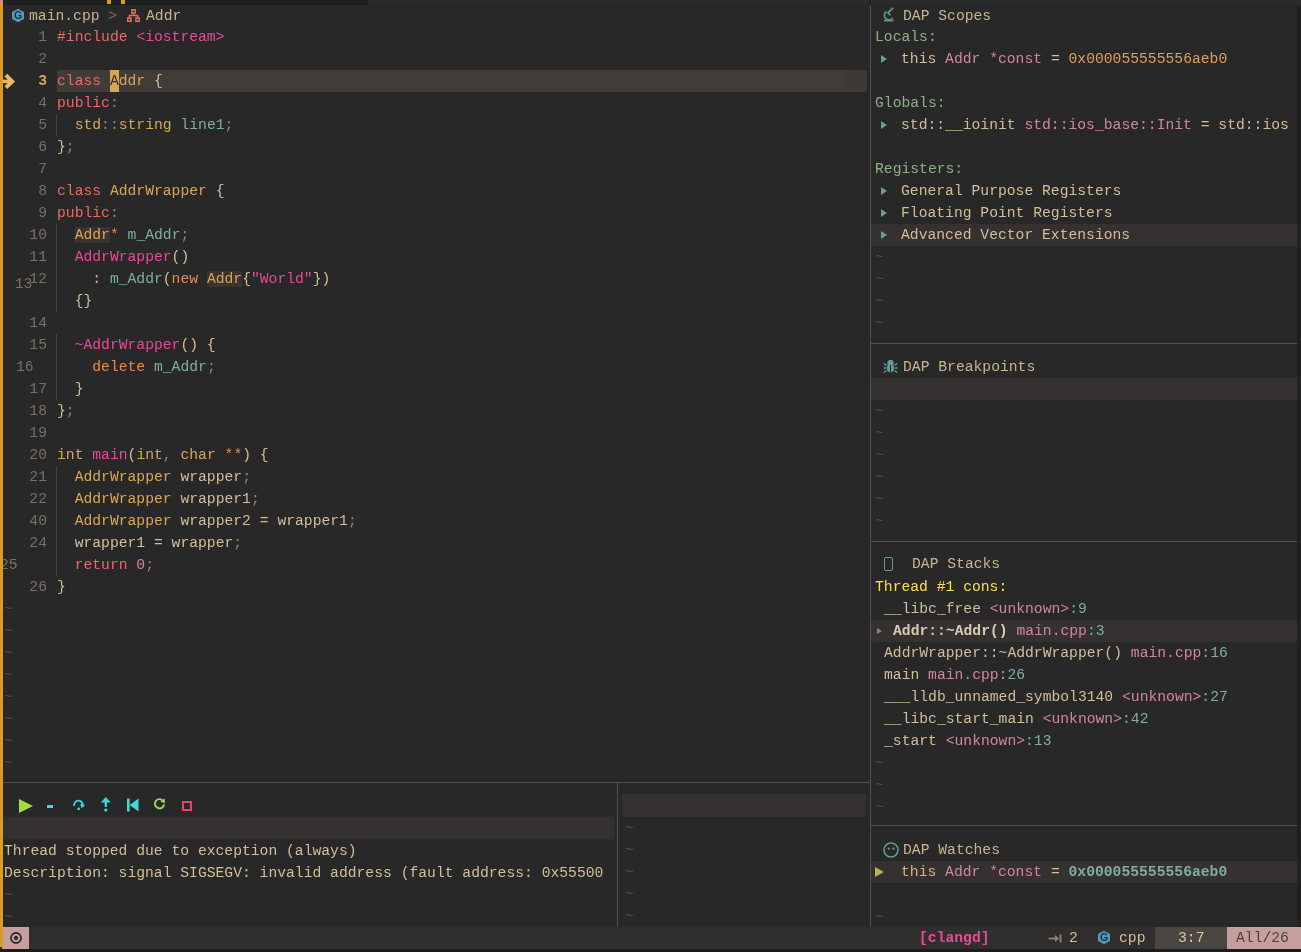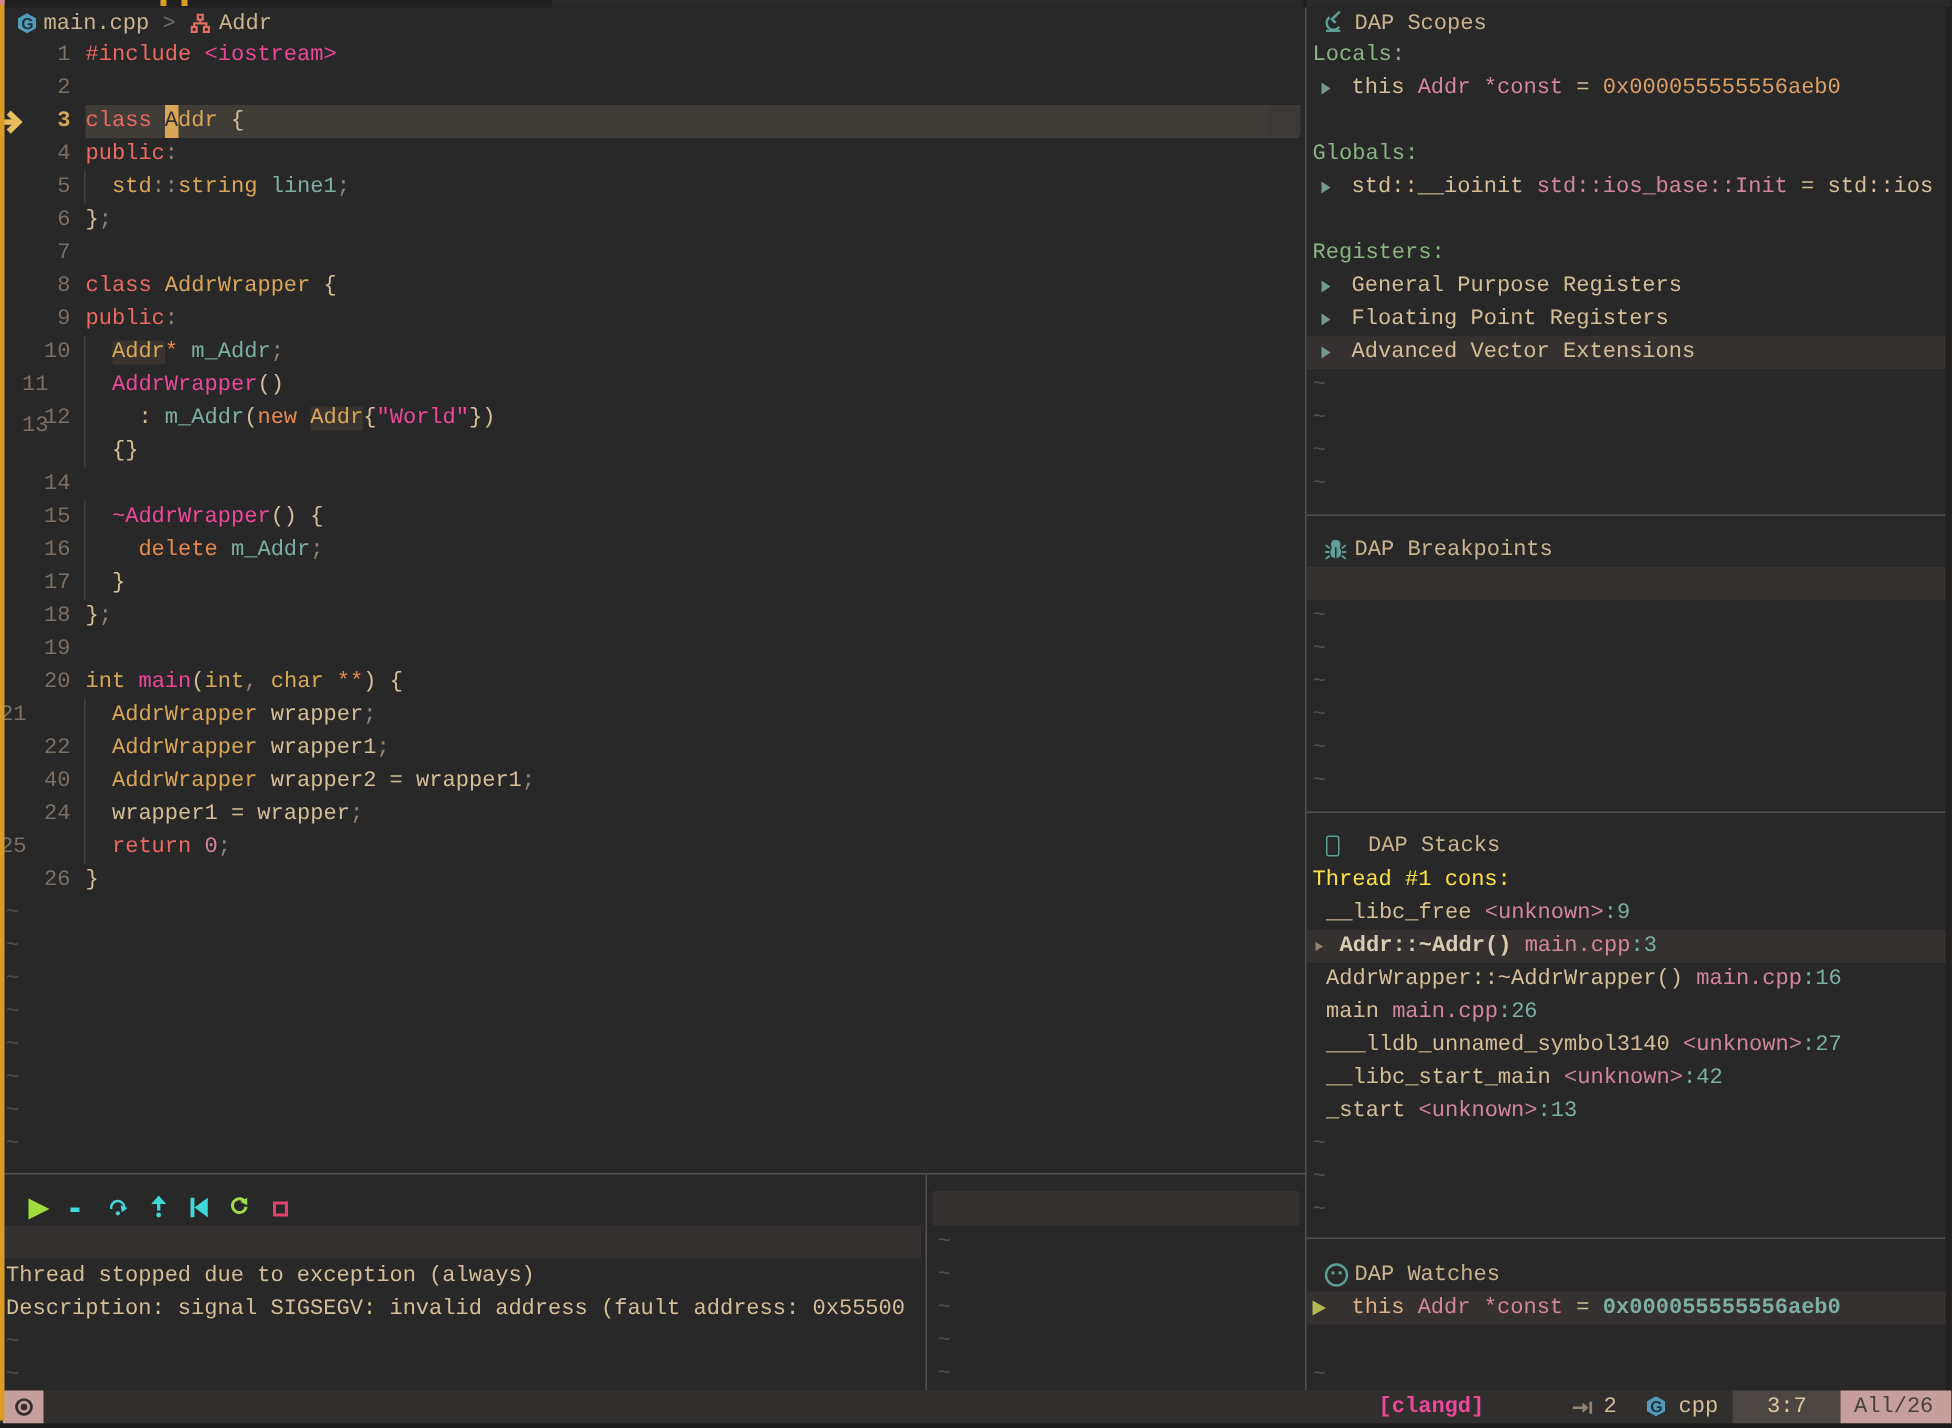--- a/index.html
+++ b/index.html
@@ -45,39 +45,39 @@
 <div class="r" style="left:57px;top:114px"><span class="fg">  </span><span class="yel">std</span><span class="gry">::</span><span class="yel">string</span><span class="fg"> </span><span class="blu">line1</span><span class="gry">;</span></div>
 <div class="r lnum" style="left:0;top:136px;width:47px;text-align:right">6</div>
 <div class="r" style="left:57px;top:136px"><span class="fg">}</span><span class="gry">;</span></div>
 <div class="r lnum" style="left:0;top:158px;width:47px;text-align:right">7</div>
 <div class="r lnum" style="left:0;top:180px;width:47px;text-align:right">8</div>
 <div class="r" style="left:57px;top:180px"><span class="red">class</span><span class="fg"> </span><span class="yel">AddrWrapper</span><span class="fg"> {</span></div>
 <div class="r lnum" style="left:0;top:202px;width:47px;text-align:right">9</div>
 <div class="r" style="left:57px;top:202px"><span class="red">public</span><span class="gry">:</span></div>
 <div class="r lnum" style="left:0;top:224px;width:47px;text-align:right">10</div>
 <div class="r" style="left:57px;top:224px"><span class="fg">  </span><span class="yel hl">Addr</span><span class="org">*</span><span class="fg"> </span><span class="blu">m_Addr</span><span class="gry">;</span></div>
-<div class="r lnum" style="left:0;top:246px;width:47px;text-align:center">11</div>
+<div class="r lnum" style="left:0;top:246px;width:47px;text-align:right">11</div>
 <div class="r" style="left:57px;top:246px"><span class="fg">  </span><span class="grn">AddrWrapper</span><span class="fg">()</span></div>
 <div class="r lnum" style="left:0;top:268px;width:47px;text-align:right">12</div>
 <div class="r" style="left:57px;top:268px"><span class="fg">    : </span><span class="blu">m_Addr</span><span class="fg">(</span><span class="org">new</span><span class="fg"> </span><span class="yel hl">Addr</span><span class="fg">{</span><span class="grn">"World"</span><span class="fg">})</span></div>
 <div class="r lnum" style="left:0;top:273px;width:47px;text-align:center">13</div>
 <div class="r" style="left:57px;top:290px"><span class="fg">  {}</span></div>
 <div class="r lnum" style="left:0;top:312px;width:47px;text-align:right">14</div>
 <div class="r lnum" style="left:0;top:334px;width:47px;text-align:right">15</div>
 <div class="r" style="left:57px;top:334px"><span class="fg">  </span><span class="grn">~AddrWrapper</span><span class="fg">() {</span></div>
-<div class="r lnum" style="left:0;top:356px;width:47px;text-align:right">16</div>
+<div class="r lnum" style="left:16px;top:356px;width:47px;text-align:left">16</div>
 <div class="r" style="left:57px;top:356px"><span class="fg">    </span><span class="org">delete</span><span class="fg"> </span><span class="blu">m_Addr</span><span class="gry">;</span></div>
 <div class="r lnum" style="left:0;top:378px;width:47px;text-align:right">17</div>
 <div class="r" style="left:57px;top:378px"><span class="fg">  }</span></div>
 <div class="r lnum" style="left:0;top:400px;width:47px;text-align:right">18</div>
 <div class="r" style="left:57px;top:400px"><span class="fg">}</span><span class="gry">;</span></div>
 <div class="r lnum" style="left:0;top:422px;width:47px;text-align:right">19</div>
 <div class="r lnum" style="left:0;top:444px;width:47px;text-align:right">20</div>
 <div class="r" style="left:57px;top:444px"><span class="yel">int</span><span class="fg"> </span><span class="grn">main</span><span class="fg">(</span><span class="yel">int</span><span class="gry">,</span><span class="fg"> </span><span class="yel">char</span><span class="fg"> </span><span class="org">**</span><span class="fg">) {</span></div>
-<div class="r lnum" style="left:0;top:466px;width:47px;">21</div>
+<div class="r lnum" style="left:0;top:466px;width:47px;text-align:right">21</div>
 <div class="r" style="left:57px;top:466px"><span class="fg">  </span><span class="yel">AddrWrapper</span><span class="fg"> wrapper</span><span class="gry">;</span></div>
 <div class="r lnum" style="left:0;top:488px;width:47px;text-align:right">22</div>
 <div class="r" style="left:57px;top:488px"><span class="fg">  </span><span class="yel">AddrWrapper</span><span class="fg"> wrapper1</span><span class="gry">;</span></div>
 <div class="r lnum" style="left:0;top:510px;width:47px;text-align:right">40</div>
 <div class="r" style="left:57px;top:510px"><span class="fg">  </span><span class="yel">AddrWrapper</span><span class="fg"> wrapper2 = wrapper1</span><span class="gry">;</span></div>
 <div class="r lnum" style="left:0;top:532px;width:47px;text-align:right">24</div>
 <div class="r" style="left:57px;top:532px"><span class="fg">  wrapper1 = wrapper</span><span class="gry">;</span></div>
 <div class="r lnum" style="left:0;top:554px;width:47px;">25</div>
 <div class="r" style="left:57px;top:554px"><span class="fg">  </span><span class="red">return</span><span class="fg"> </span><span class="pur">0</span><span class="gry">;</span></div>
 <div class="r lnum" style="left:0;top:576px;width:47px;text-align:right">26</div>

